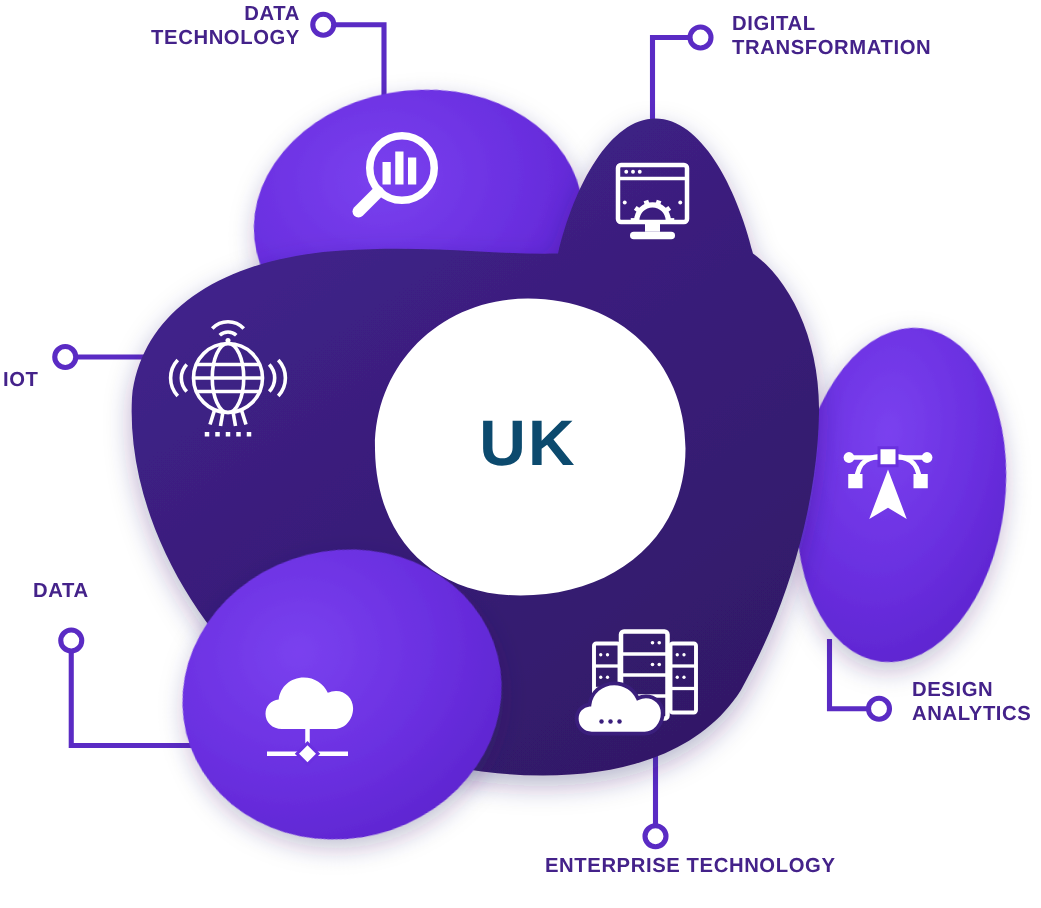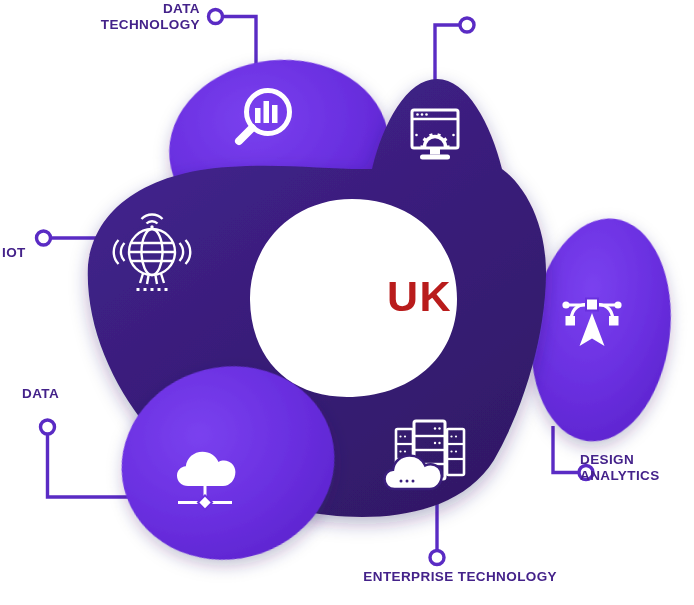--- a/index.html
+++ b/index.html
@@ -9,22 +9,22 @@
   }
   .stage svg{position:absolute;left:0;top:0;}
   .label{
     position:absolute;font-weight:700;font-size:13.5px;line-height:15.5px;
     color:#44228A;letter-spacing:.4px;white-space:nowrap;
   }
   .label span{display:block;}
   .label.right{text-align:right;}
   .label.center{text-align:right;}
   .center-label{
-    position:absolute;left:252px;top:272px;width:200px;text-align:right;
-    font-size:43px;font-weight:700;color:#b91c1c;letter-spacing:1.5px;
+    position:absolute;left:252px;top:272px;width:200px;text-align:center;
+    font-size:43px;font-weight:700;color:#0c4a6e;letter-spacing:1.5px;
   }
 </style>
 </head>
 <body>
 
 <div class="stage">
 
   <svg width="694" height="605" viewBox="0 0 694 605">
     <defs>
       <radialGradient id="petalGrad" cx="40%" cy="32%" r="80%">
@@ -194,30 +194,34 @@
       <circle cx="586" cy="472.5" r="7"></circle>
       <circle cx="437" cy="557.5" r="7"></circle>
     </g>
   </svg>
 
   <div class="label right" style="right:494px;top:1px">
     <span>DATA</span>
     <span>TECHNOLOGY</span>
   </div>
 
+  <div class="label" style="left:488px;top:8px">
+    <span>DIGITAL</span>
+    <span>TRANSFORMATION</span>
+  </div>
 
   <div class="label" style="left:2px;top:245px">
     <span>IOT</span>
   </div>
 
   <div class="label" style="left:22px;top:386px">
     <span>DATA</span>
   </div>
 
-  <div class="label" style="left:580px;top:452px">
+  <div class="label" style="left:608px;top:452px">
     <span>DESIGN</span>
     <span>ANALYTICS</span>
   </div>
 
   <div class="label center" style="left:317px;top:569px;width:240px">
     <span>ENTERPRISE TECHNOLOGY</span>
   </div>
 
   <div class="center-label">UK</div>
 </div>

